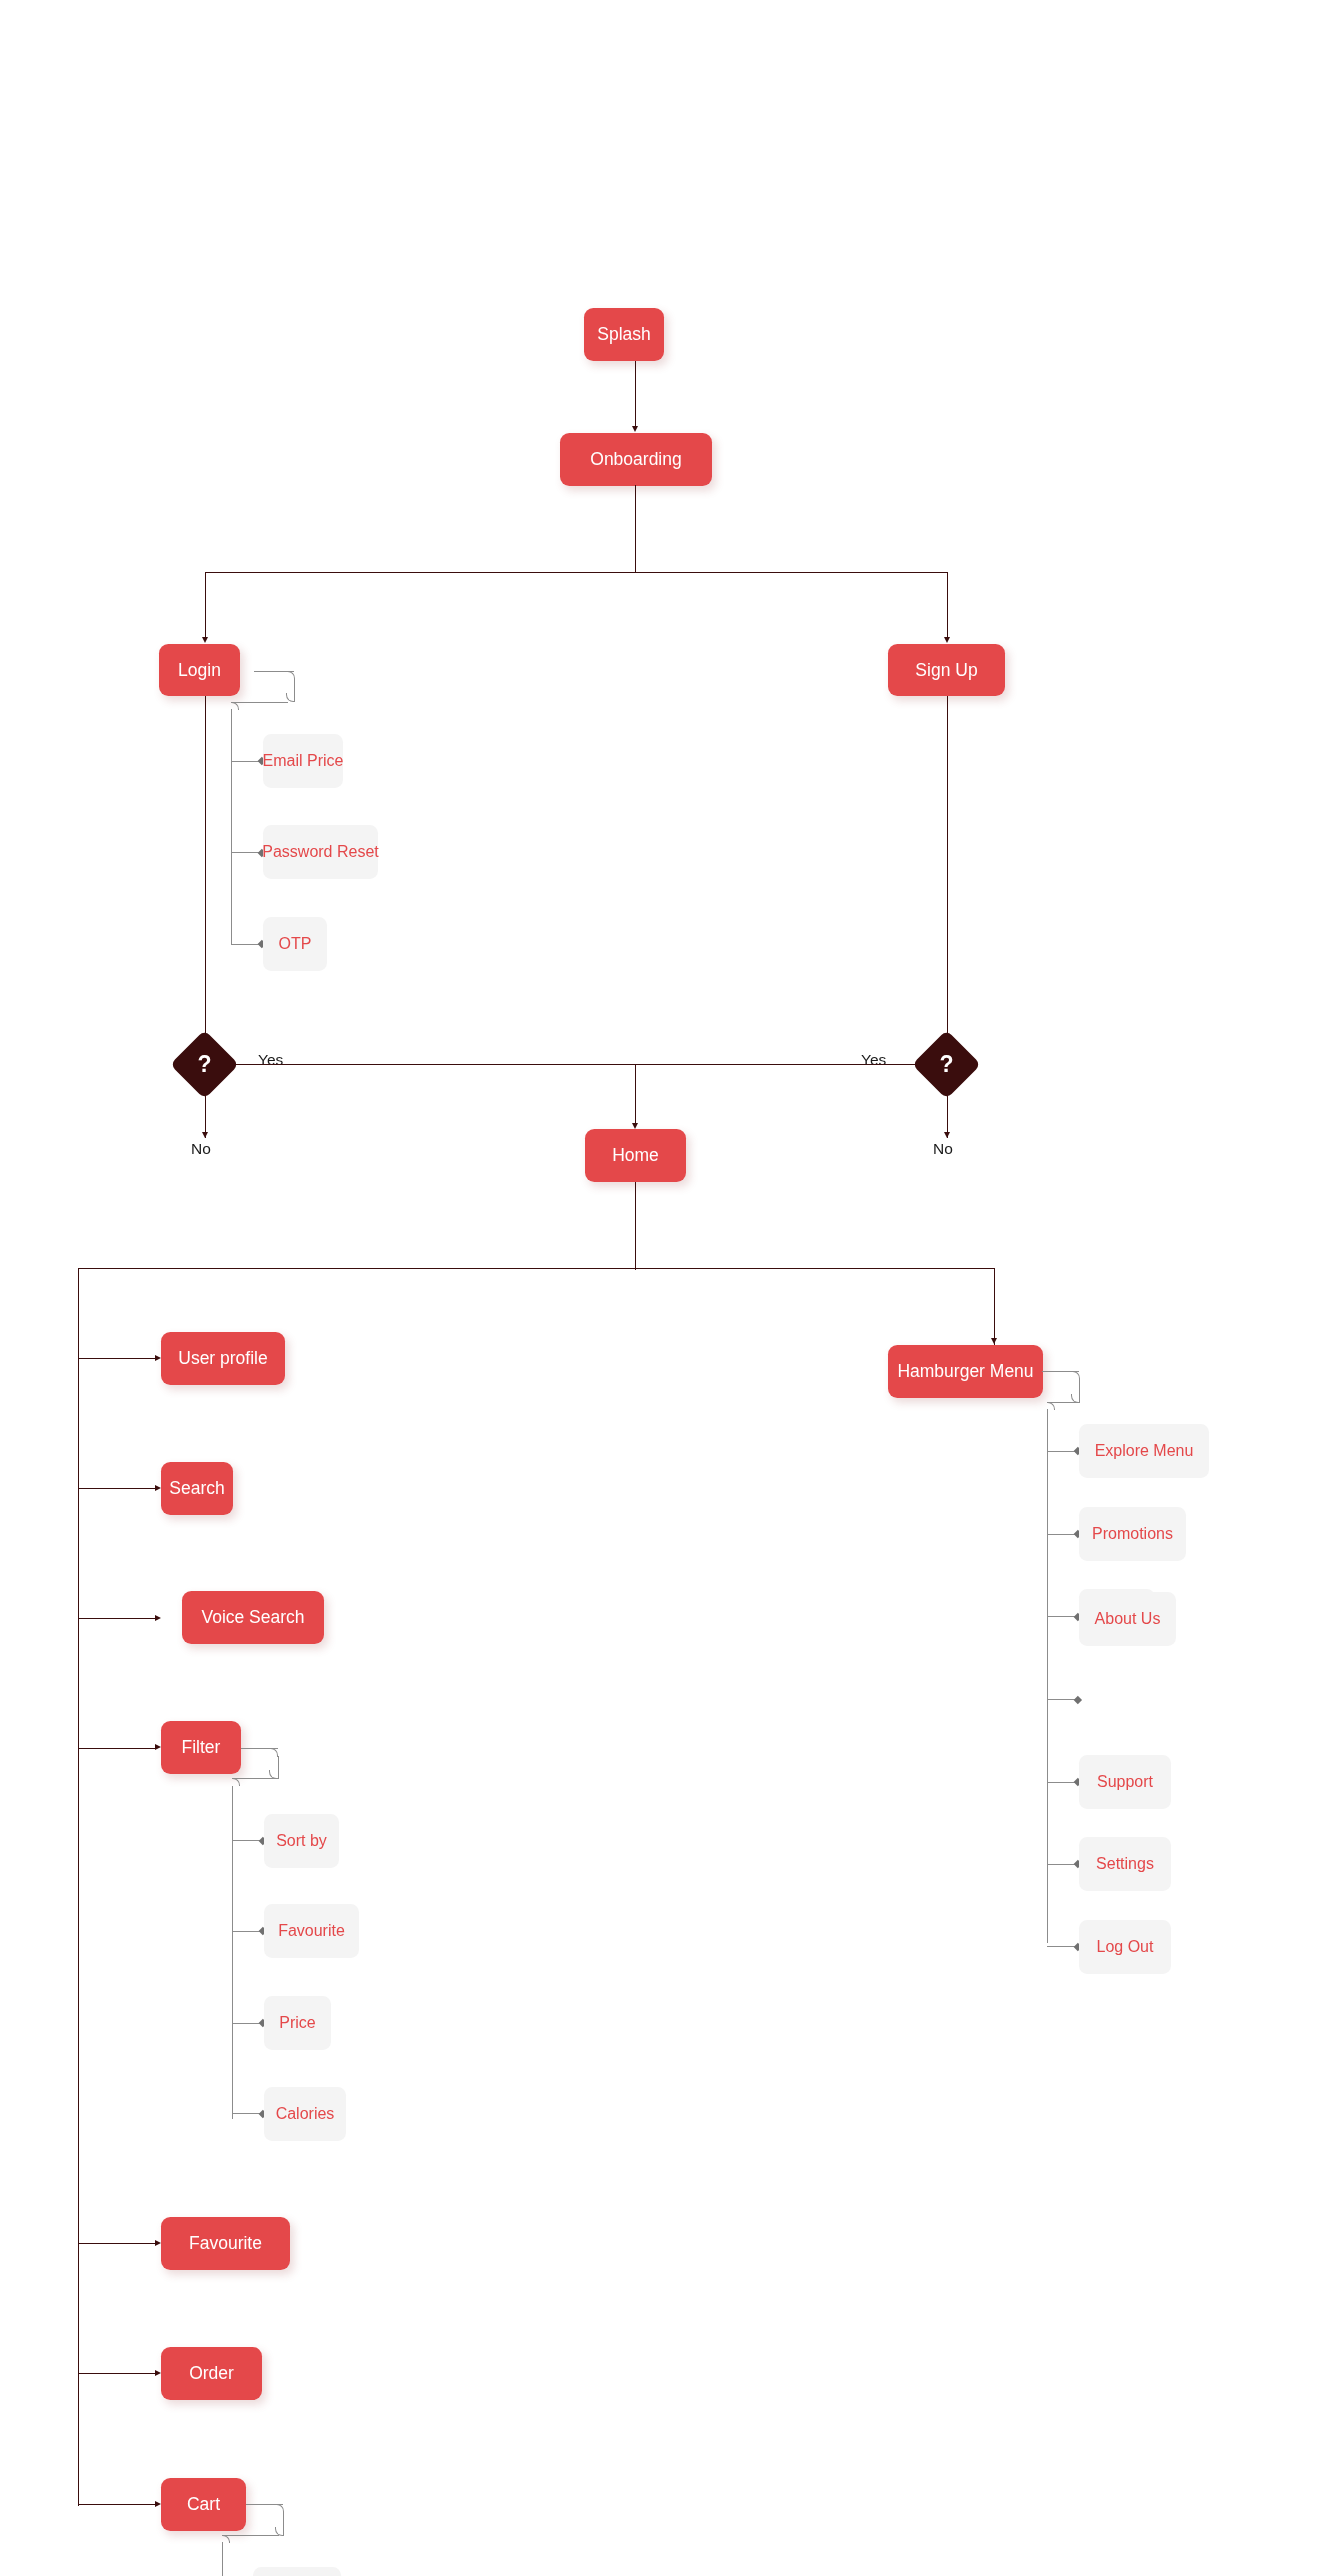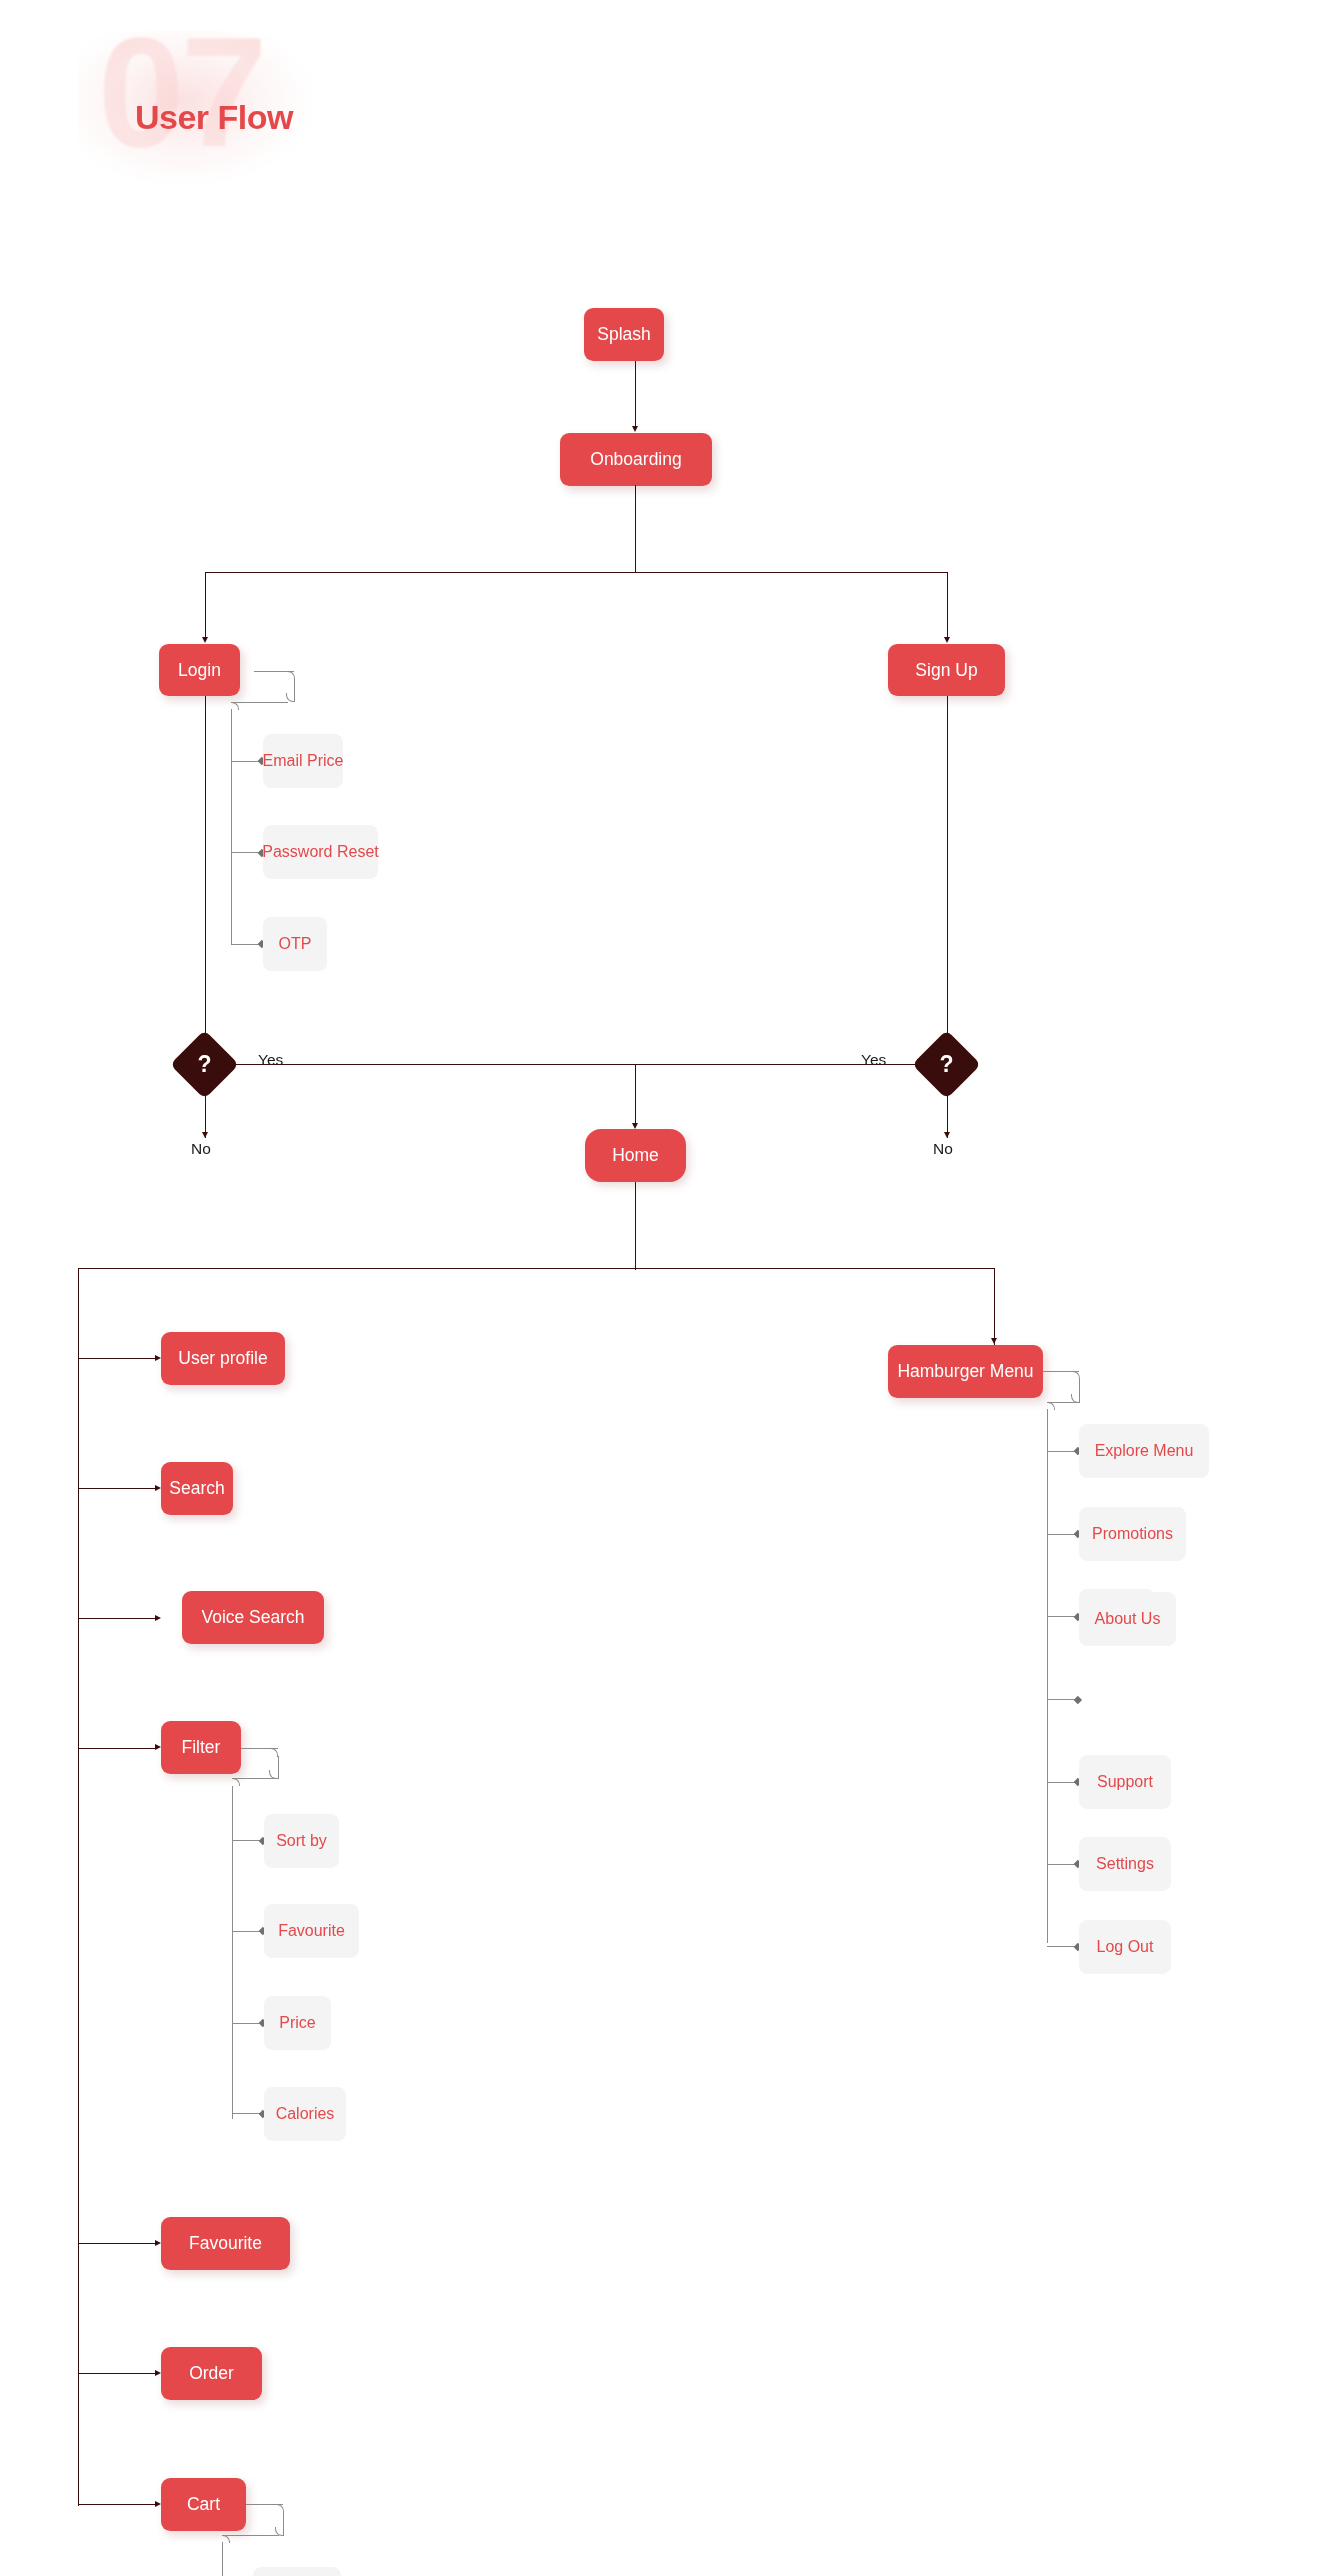--- a/index.html
+++ b/index.html
@@ -84,25 +84,20 @@
 
   .corner { position:absolute; border:1px solid #8c8c8c; background:transparent; }
   .c-tr { border-left:none; border-bottom:none; border-top-right-radius:7.2px; }
   .c-bl { border-right:none; border-top:none; border-bottom-left-radius:7.2px; }
 </style>
 </head>
 <body>
 
 <div id="canvas">
 
-  <div class="hdr">
-    <div class="hdr-num">07</div>
-    <div class="hdr-glow"></div>
-    <div class="hdr-title">User Flow</div>
-  </div>
 
   <div class="node primary" style="left:584px; top:308px; width:80px; height:53px;">Splash</div>
 
   <div class="ln v" style="left:635px; top:361px; height:67px;"></div>
   <div class="arrow-d" style="left:632px; top:426px;"></div>
 
   <div class="node primary" style="left:560px; top:433px; width:152px; height:53px;">Onboarding</div>
 
   <div class="ln v" style="left:635px; top:485px; height:88px;"></div>
   <div class="ln h" style="left:205px; top:572px; width:742px;"></div>
@@ -151,21 +146,21 @@
   </div>
   <div class="edge-label" style="left:861px; top:1051px;">Yes</div>
   <div class="ln v" style="left:947px; top:1089px; height:49px;"></div>
   <div class="arrow-d" style="left:944px; top:1132px;"></div>
   <div class="edge-label" style="left:933px; top:1140px;">No</div>
 
   <div class="ln h" style="left:230px; top:1064px; width:692px;"></div>
   <div class="ln v" style="left:635px; top:1064px; height:63px;"></div>
   <div class="arrow-d" style="left:632px; top:1123px;"></div>
 
-  <div class="node primary" style="left:585px; top:1129px; width:101px; height:53px;border-radius:16px;">Home</div>
+  <div class="node primary" style="left:585px; top:1129px; width:101px; height:53px;">Home</div>
 
   <div class="ln v" style="left:635px; top:1182px; height:88px;"></div>
   <div class="ln h" style="left:78px; top:1268px; width:917px;"></div>
 
   <div class="ln v" style="left:78px; top:1268px; height:1238px;"></div>
 
   <div class="ln v" style="left:994px; top:1268px; height:77px;"></div>
   <div class="arrow-d" style="left:991px; top:1338px;"></div>
 
   <div class="ln h" style="left:78px; top:1358px; width:78px;"></div>

